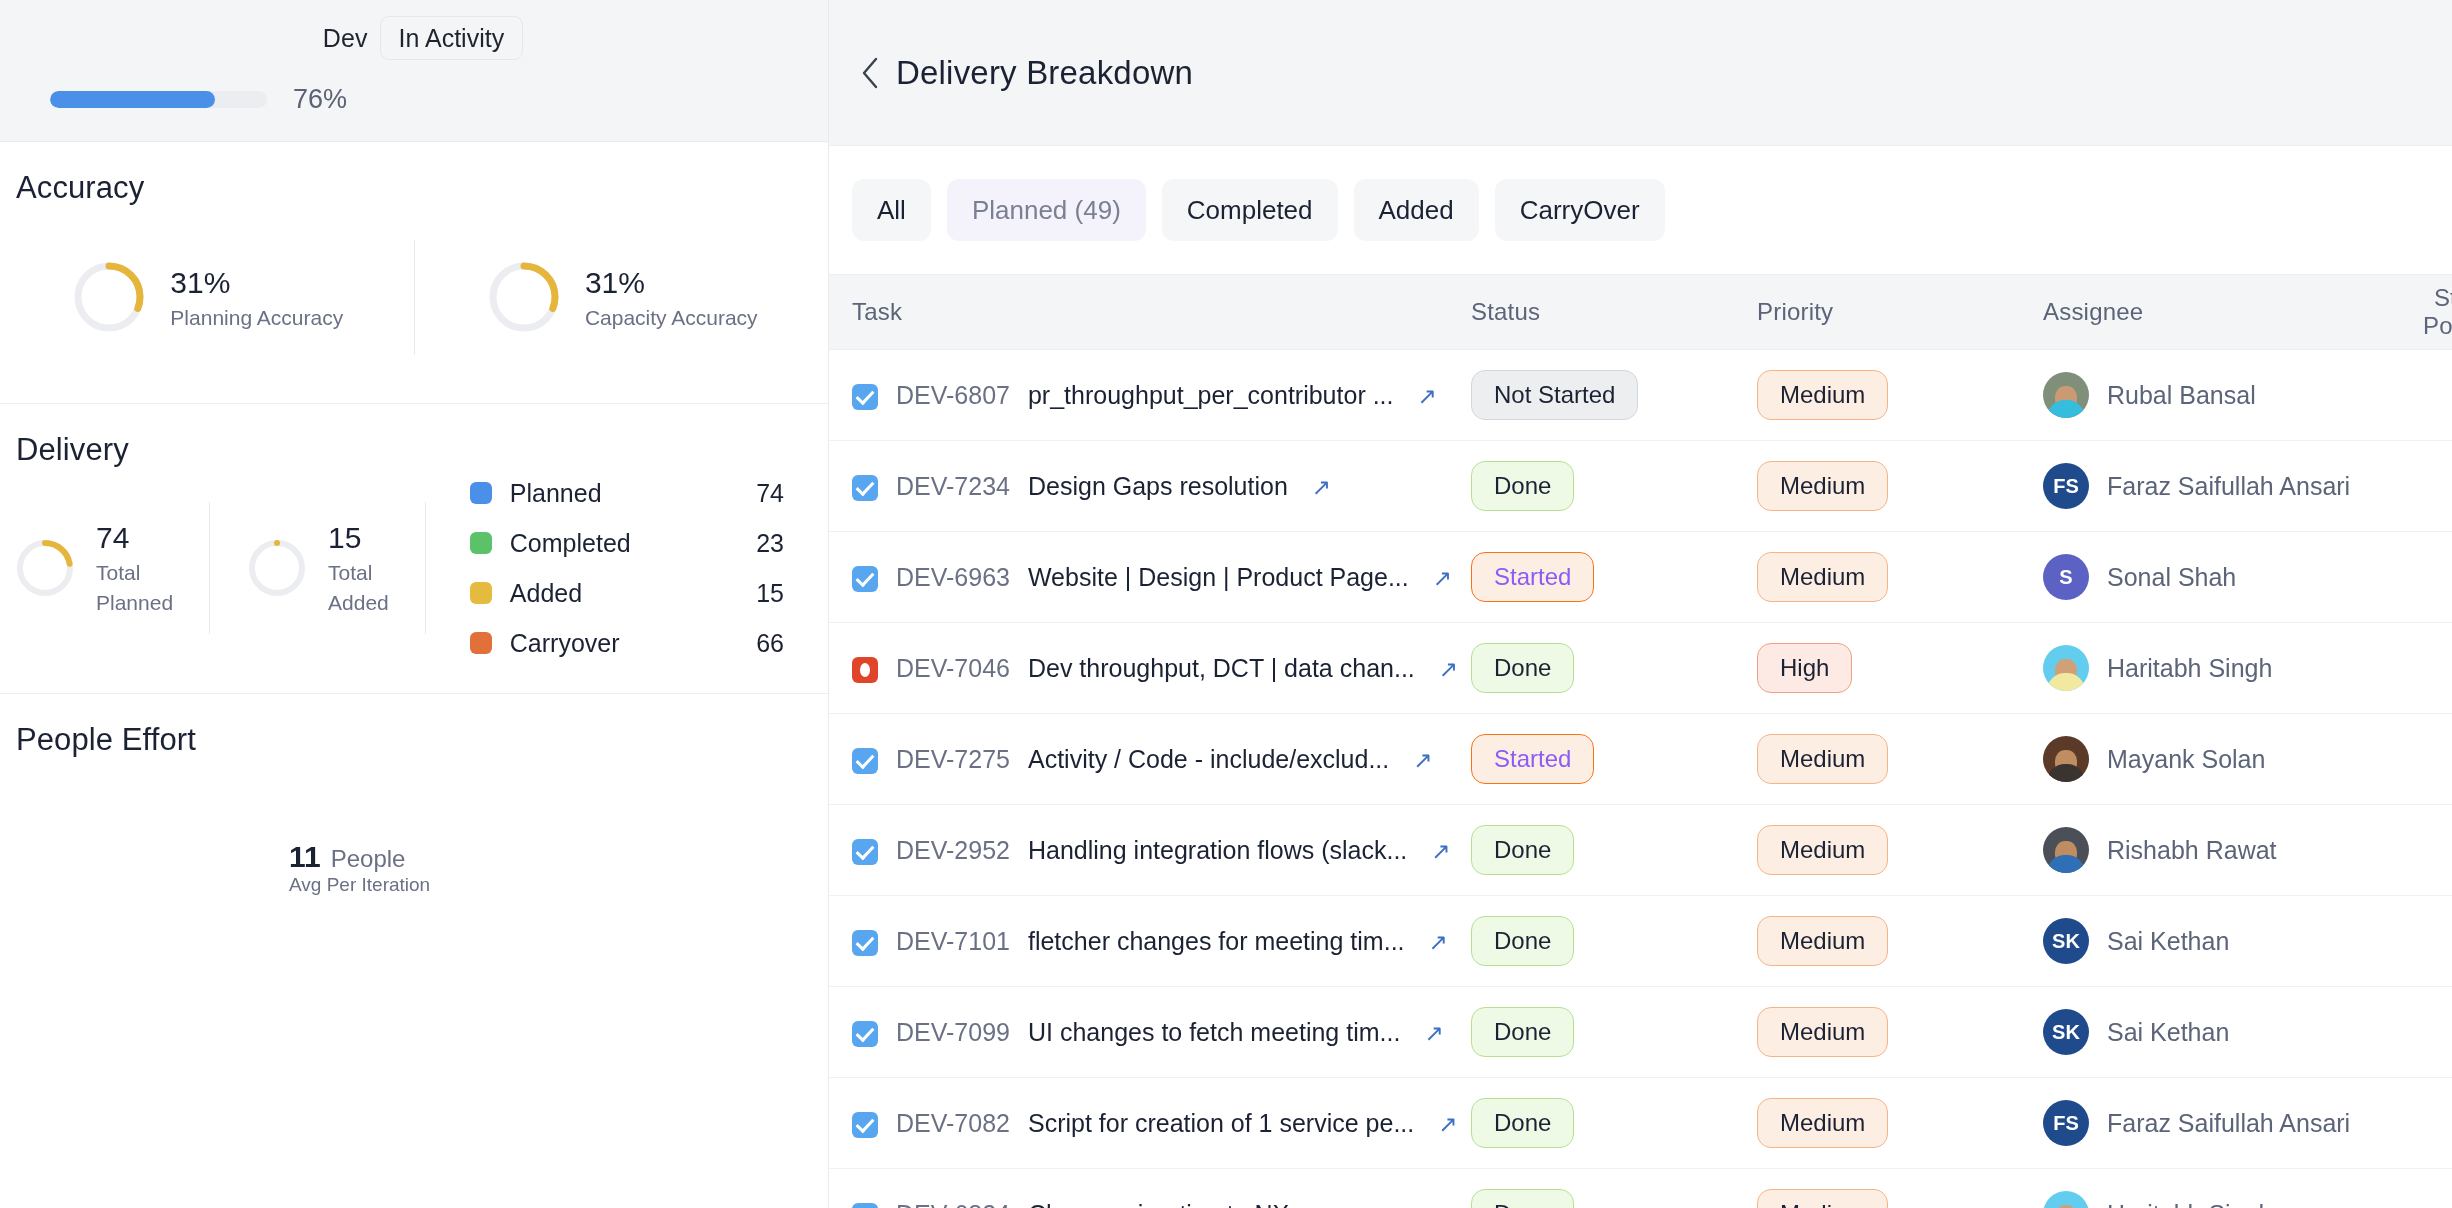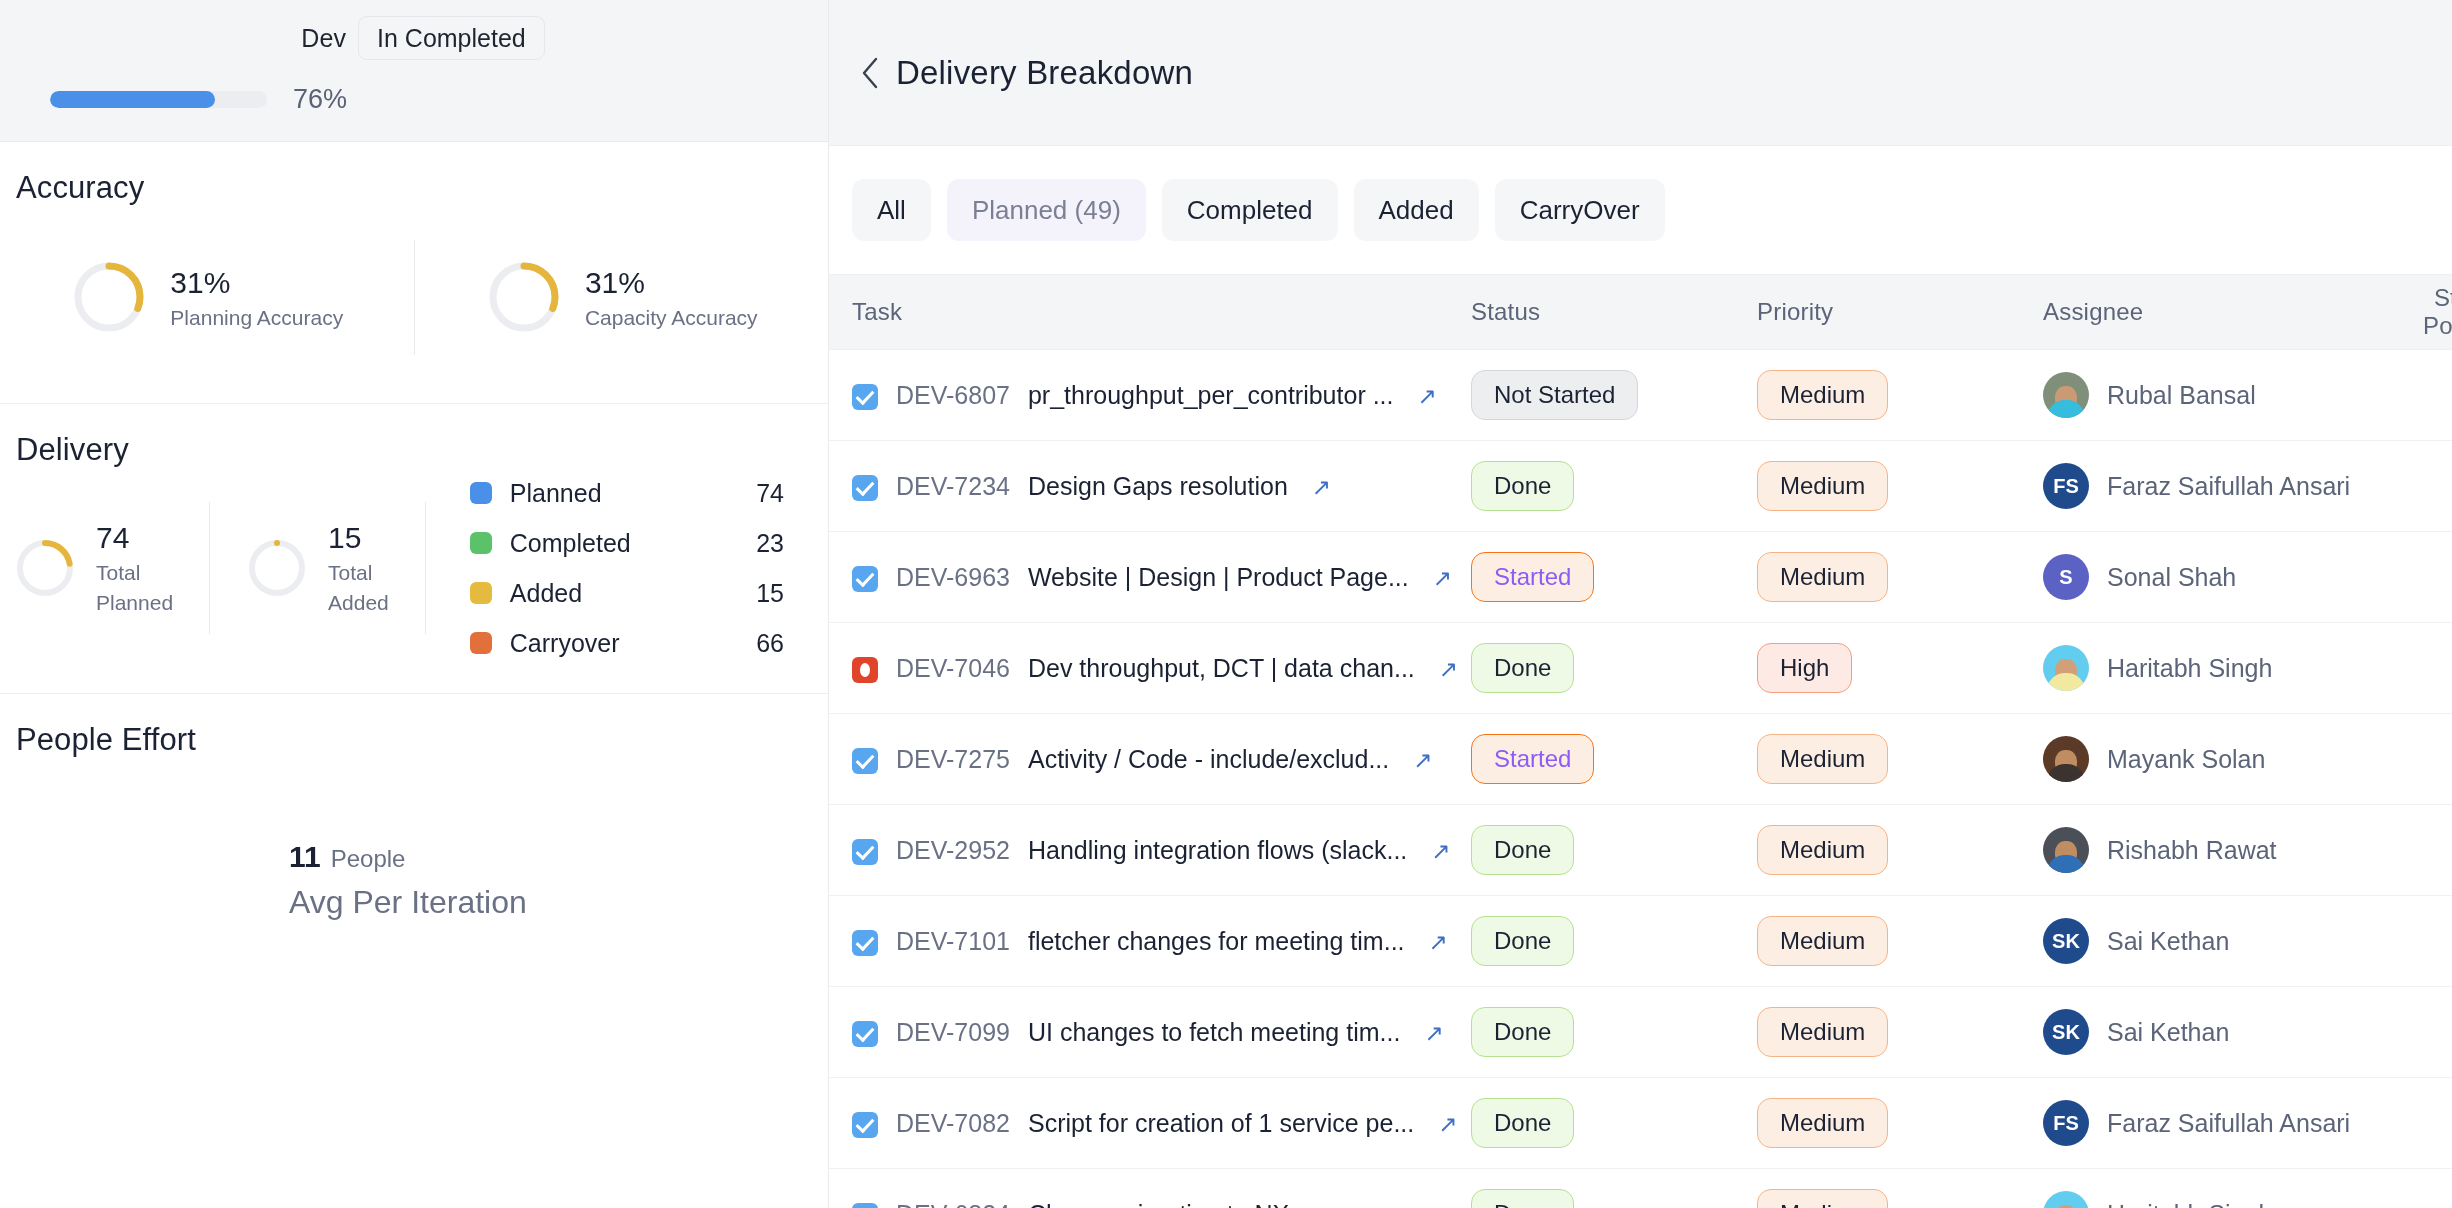--- a/index.html
+++ b/index.html
@@ -79,21 +79,21 @@
   .legend-label { font-size: 25px; color: #1b2233; margin-left: 18px; }
   .legend-value { margin-left: auto; font-size: 25px; color: #1b2233; }
 
   
   .people-sec { flex: 1; border-bottom: none; }
   .people-body { display: flex; justify-content: center; padding-top: 82px; }
   .people-inner { width: 250px; }
   .people-line1 { display: flex; align-items: baseline; gap: 10px; }
   .people-num { font-size: 30px; font-weight: 700; color: #1b2233; }
   .people-unit { font-size: 24px; color: #6a7185; }
-  .people-sub { font-size: 32px; color: #6a7185; margin-top: 10px; }
+  .people-sub { font-size: 19px; color: #6a7185; }
 
   
   .right-panel { flex: 1; height: 1208px; display: flex; flex-direction: column; background: #ffffff; }
   .rp-header {
     height: 146px; background: #f4f5f7;
     display: flex; align-items: center; padding-left: 23px;
     border-bottom: 1px solid #eceef1; flex: none;
   }
   .back-btn {
     width: 36px; height: 36px; display: flex; align-items: center; justify-content: center;
@@ -175,21 +175,21 @@
 </head>
 <body>
 
 <div class="app">
 
   <div class="left-panel">
 
     <div class="lp-header">
       <div class="lp-header-top">
         <span class="team-name">Dev</span>
-        <span class="status-chip">In Completed</span>
+        <span class="status-chip">In Activity</span>
       </div>
       <div class="lp-progress-row">
         <div class="progress-track">
           <div class="progress-fill" id="progress-fill" style="width: 76%;"></div>
         </div>
         <span class="progress-label">76%</span>
       </div>
     </div>
 
     <div class="section accuracy-sec">

